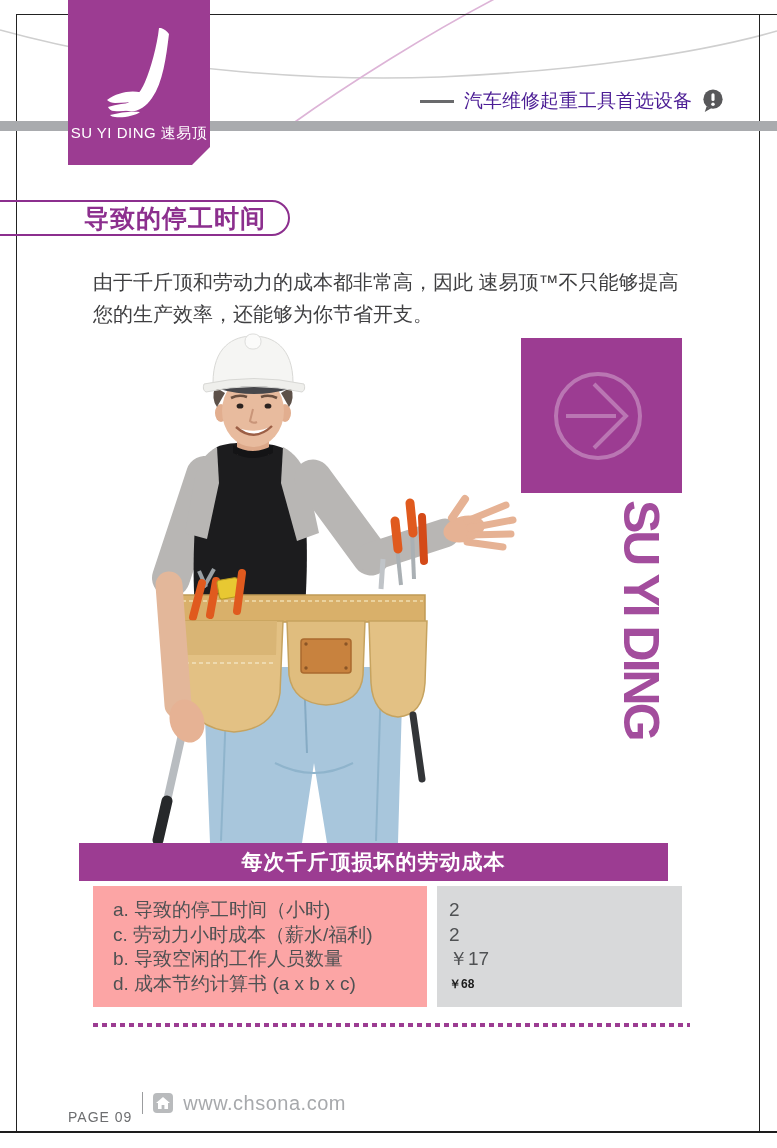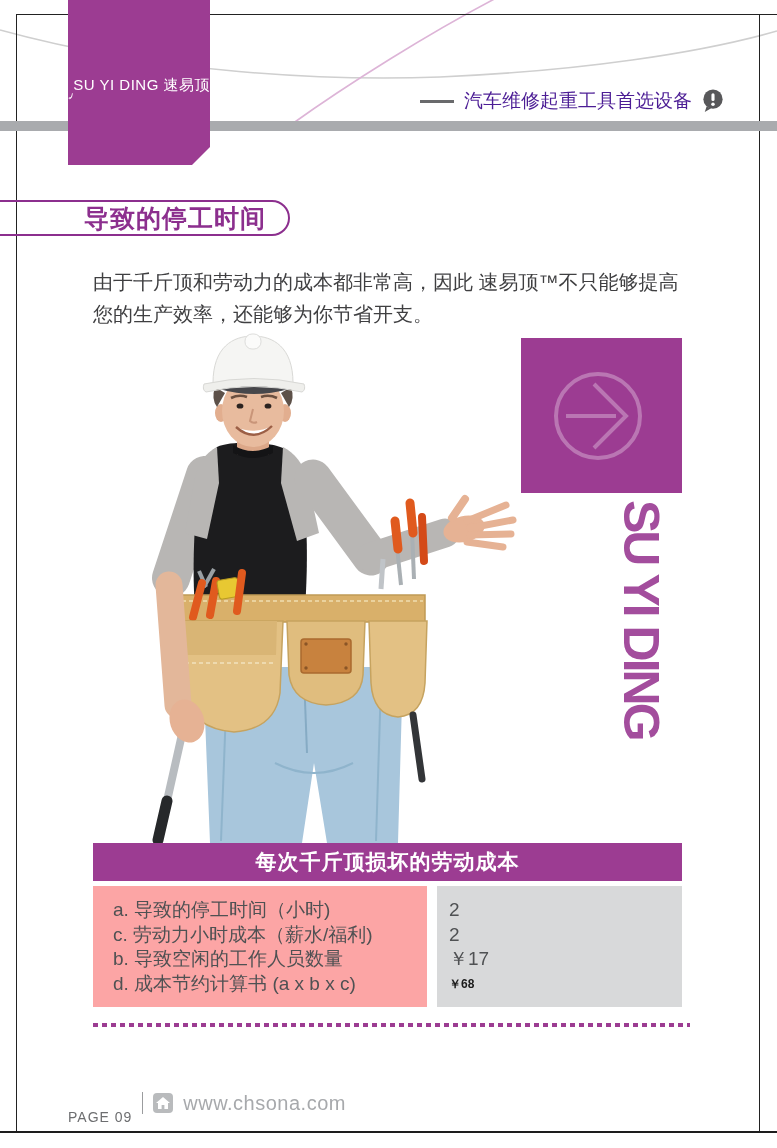--- a/index.html
+++ b/index.html
@@ -14,21 +14,21 @@
   .frame-top{left:16px;top:14px;width:761px;height:1px;background:#222;z-index:2;}
   .frame-left{left:16px;top:14px;width:1px;height:1118px;background:#222;z-index:2;}
   .frame-right{left:759px;top:14px;width:1px;height:1118px;background:#222;z-index:2;}
   .frame-bottom{left:0;top:1131px;width:777px;height:2px;background:#1d1d1d;z-index:2;}
 
   .gray-bar{left:0;top:121px;width:777px;height:10px;background:#a9abae;z-index:3;}
 
   
   .logo-block{left:68px;top:0;width:142px;height:165px;background:#9c3c92;z-index:5;
     clip-path:polygon(0 0,100% 0,100% 147px,124px 100%,0 100%);
-    display:flex;flex-direction:row;align-items:center;}
+    display:flex;flex-direction:column;align-items:center;}
   .logo-glyph{margin-top:26px;width:76px;height:92px;}
   .logo-text{color:#ffffff;font-size:15px;letter-spacing:.5px;margin-top:6px;white-space:nowrap;}
 
   
   .tagline{right:53px;top:88px;display:flex;align-items:center;gap:10px;z-index:4;
     color:#4c1d95;font-size:19px;}
   .tagline .dash{display:inline-block;width:34px;height:3px;background:#696a6c;}
   .alert-icon{width:22px;height:24px;}
 
   
@@ -46,21 +46,21 @@
   
   .arrow-tile{left:521px;top:338px;width:161px;height:155px;background:#9c3c92;z-index:4;
     display:flex;align-items:center;justify-content:center;}
 
   
   .vertical-brand{left:612px;top:500px;height:350px;z-index:4;
     writing-mode:vertical-rl;text-orientation:mixed;
     font-size:50px;font-weight:bold;color:#a34d9d;letter-spacing:-3px;white-space:nowrap;}
 
   
-  .table-header{left:93px;top:843px;width:589px;height:38px;background:#9c3c92;z-index:6;
+  .table-header{left:79px;top:843px;width:589px;height:38px;background:#9c3c92;z-index:6;
     display:flex;align-items:center;justify-content:center;}
   .table-header span{color:#ffffff;font-size:21px;font-weight:bold;letter-spacing:1px;}
   .table-left{left:93px;top:886px;width:334px;height:121px;background:#fca5a5;z-index:5;
     padding:12px 0 0 20px;box-sizing:border-box;}
   .table-right{left:437px;top:886px;width:245px;height:121px;background:#d8d9da;z-index:5;
     padding:12px 0 0 12px;box-sizing:border-box;}
   .t-line{font-size:19px;line-height:24.5px;color:#4f5153;white-space:nowrap;}
   .t-line.total{font-weight:bold;color:#1b1b1b;font-size:12px;}
 
   .dotted-divider{left:93px;top:1023px;width:597px;height:4px;z-index:4;

